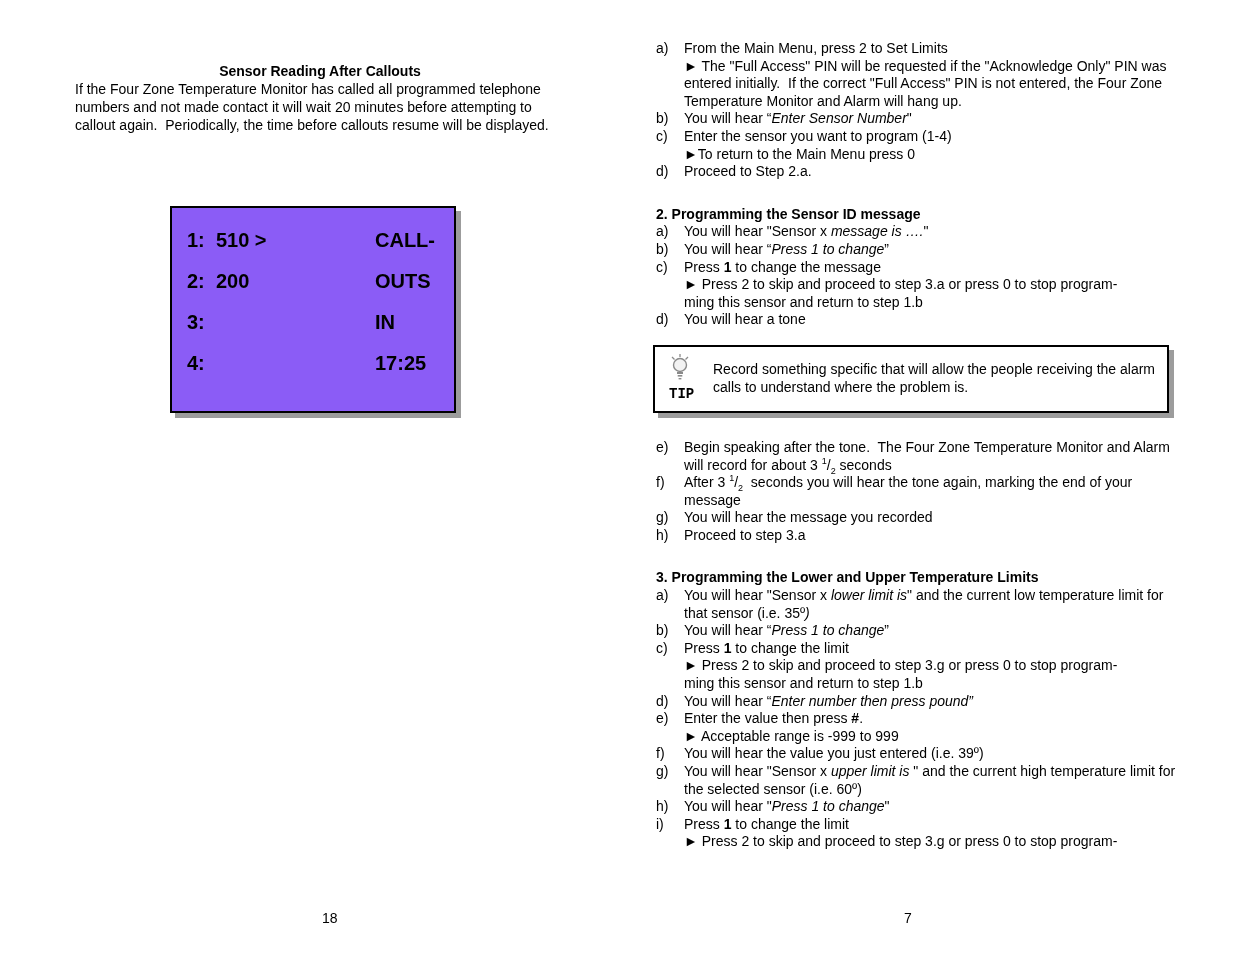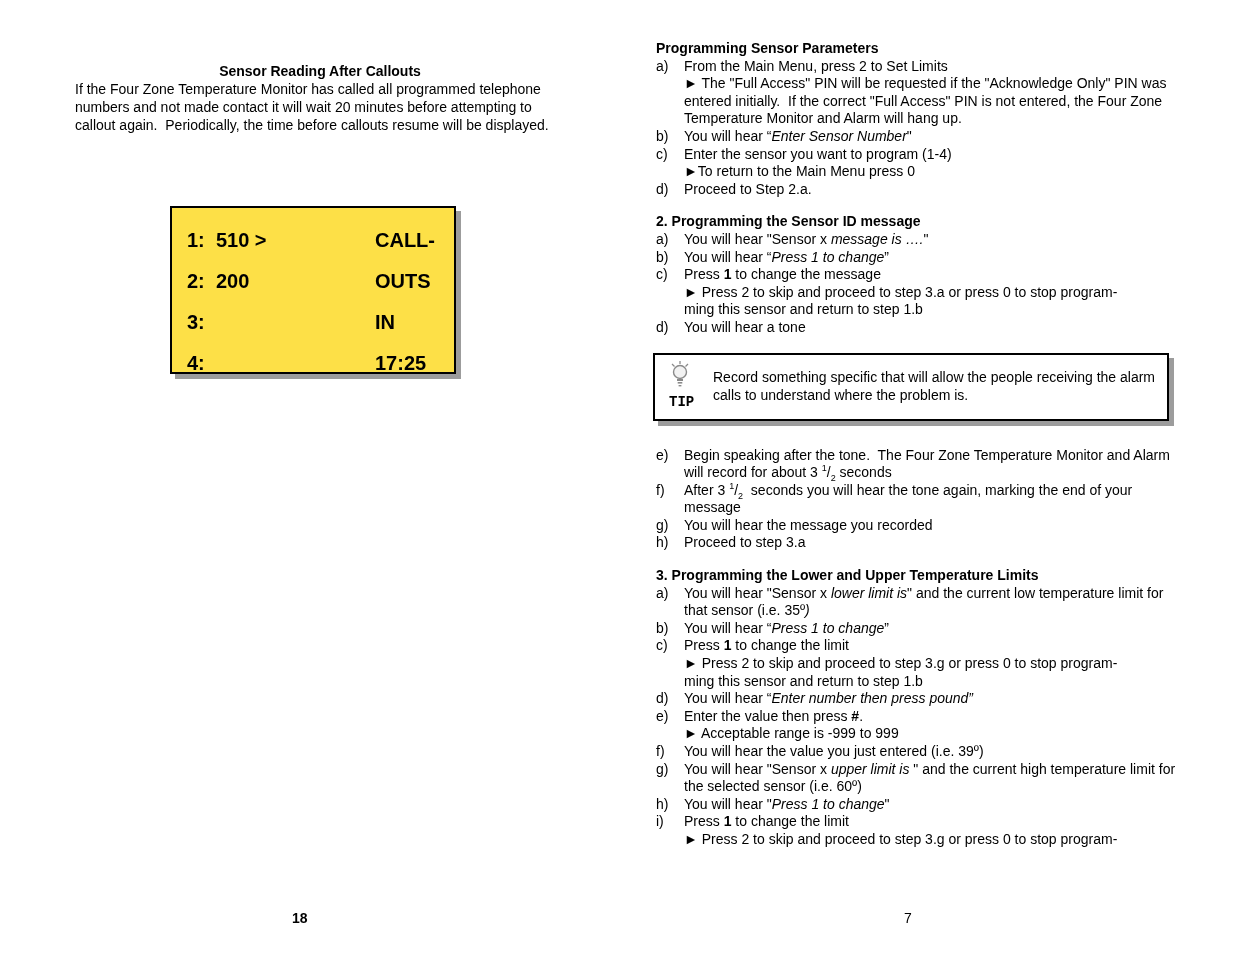--- a/index.html
+++ b/index.html
@@ -10,37 +10,37 @@
   }
   .page{position:relative;width:1235px;height:954px;background:#ffffff;overflow:hidden;}
 
   
   .left-col{position:absolute;left:75px;top:62px;width:490px;font-size:14px;line-height:18px;}
   .lh{font-weight:bold;text-align:center;}
   .intro{white-space:pre-wrap;}
 
   .lcd-wrap{
     position:absolute;left:170px;top:206px;
-    width:286px;height:168px;
-    border:2px solid #000;background:#fde047;
+    width:286px;height:207px;
+    border:2px solid #000;background:#8b5cf6;
     box-shadow:5px 5px 0 0 #9c9c9c;
     box-sizing:border-box;
   }
   .lcd-grid{
     display:grid;grid-template-columns:188px 1fr;
     padding:12px 0 0 15px;
     font-weight:bold;font-size:20px;line-height:41px;
     white-space:pre;
   }
 
   
   .right-col{position:absolute;left:656px;top:40px;width:524px;font-size:14px;line-height:17.6px;}
   .blk{margin:0;}
   .blk.heading,.blk.heading2{font-weight:bold;}
-  .blk.gap{margin-top:15px;}
+  .blk.gap{margin-top:25px;}
   .blk.item{display:flex;}
   .lab{width:28px;flex:0 0 28px;}
   .txt{flex:1;white-space:pre-wrap;}
   .blk.sub{padding-left:28px;white-space:pre-wrap;}
   .b{font-weight:bold;}
   .i{font-style:italic;}
   sup,sub{font-size:9px;line-height:0;}
 
   .tipbox{
     margin:16px 0 26px -3px;
@@ -49,42 +49,41 @@
     box-shadow:5px 5px 0 0 #9c9c9c;
     box-sizing:border-box;
     display:flex;align-items:center;
     padding:6px 10px 6px 14px;
   }
   .tip-left{display:flex;flex-direction:column;align-items:flex-start;width:36px;flex:0 0 36px;margin-right:8px;}
   .tip-label{font-family:"Liberation Mono","DejaVu Sans Mono",monospace;font-weight:bold;font-size:14px;}
   .tip-text{flex:1;white-space:pre-wrap;}
 
   .pgnum{position:absolute;font-size:14px;}
-  .pg-left{left:292px;top:910px;font-weight:bold;}
+  .pg-left{left:322px;top:910px;}
   .pg-right{left:904px;top:910px;}
 </style>
 </head>
 <body>
 
 <div class="page">
 
   <div class="left-col">
     <div class="lh">Sensor Reading After Callouts</div>
     <div class="intro">If the Four Zone Temperature Monitor has called all programmed telephone numbers and not made contact it will wait 20 minutes before attempting to callout again.  Periodically, the time before callouts resume will be displayed.</div>
   </div>
 
   <div class="lcd-wrap">
     <div class="lcd-grid" id="lcd-grid"><div>1:  510 &gt;</div><div>CALL-</div><div>2:  200</div><div>OUTS</div><div>3:</div><div>IN</div><div>4:</div><div>17:25</div></div>
   </div>
 
   <div class="pgnum pg-left">18</div>
 
   <div class="right-col">
     <div id="blocks-top">
-        <div class="blk heading"><span class="txt"><span class="b">Programming Sensor Parameters</span></span></div>
         <div class="blk item">
           <span class="lab">a)</span>
           <span class="txt"><span>From the Main Menu, press 2 to Set Limits</span></span>
         </div>
         <div class="blk sub"><span class="txt"><span>► The "Full Access" PIN will be requested if the "Acknowledge Only" PIN was entered initially.  If the correct "Full Access" PIN is not entered, the Four Zone Temperature Monitor and Alarm will hang up.</span></span></div>
         <div class="blk item">
           <span class="lab">b)</span>
           <span class="txt"><span>You will hear “</span><span class="i">Enter Sensor Number</span><span>"</span></span>
         </div>
         <div class="blk item">

